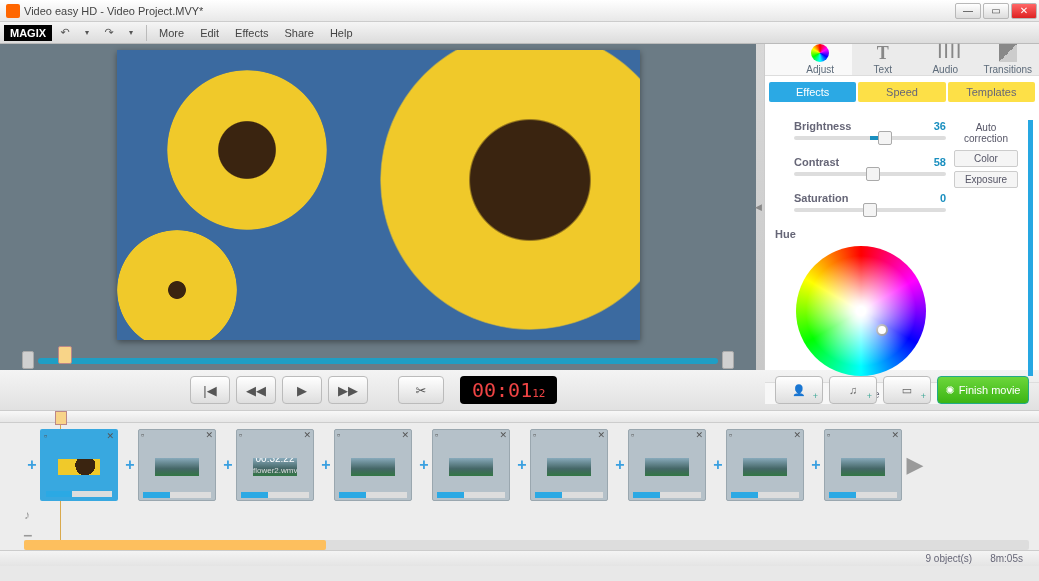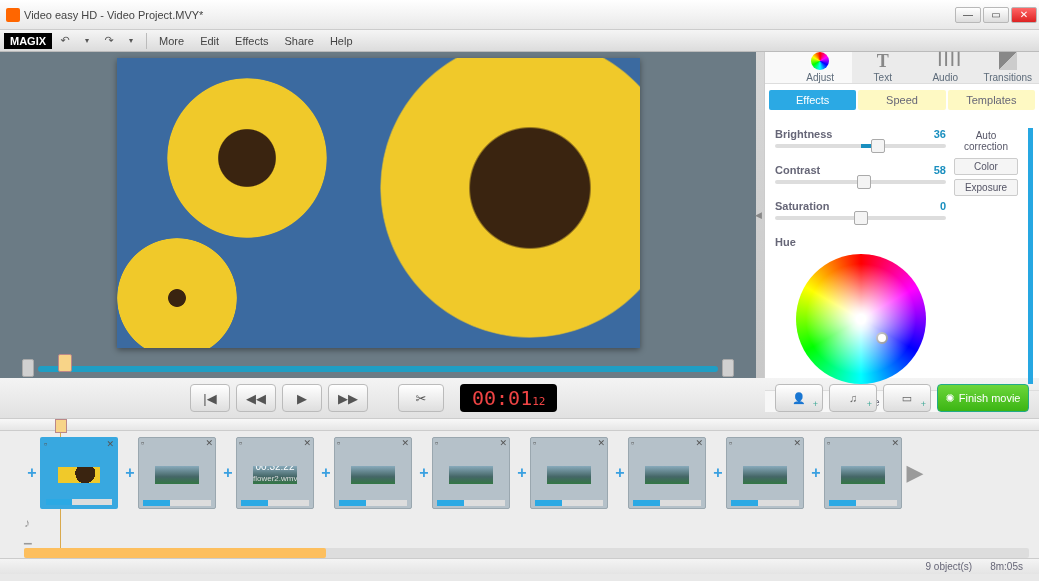--- a/index.html
+++ b/index.html
@@ -1,19 +1,19 @@
 <!DOCTYPE html>
 <html><head>
 <meta charset="utf-8">
 <style>
 * { box-sizing: border-box; margin: 0; padding: 0; }
 body { font-family: "Segoe UI", Tahoma, sans-serif; font-size: 11px; color: #333; background: #e8e8e8; width: 1039px; height: 581px; overflow: hidden; position: relative; }
 
 
-.titlebar { height: 30px; background: linear-gradient(#fff,#e8e8e8); border-bottom: 1px solid #ccc; display: flex; align-items: center; padding-left: 6px; font-size: 11px; color: #444; }
+.titlebar { height: 22px; background: linear-gradient(#fff,#e8e8e8); border-bottom: 1px solid #ccc; display: flex; align-items: center; padding-left: 6px; font-size: 11px; color: #444; }
 .titlebar .icon { width: 14px; height: 14px; background: #f60; margin-right: 4px; border-radius: 2px; }
 .winbtns { margin-left: auto; display: flex; }
 .winbtn { width: 26px; height: 16px; border: 1px solid #b8b8b8; background: linear-gradient(#fff,#ddd); margin-right: 2px; display: flex; align-items: center; justify-content: center; font-size: 10px; cursor: pointer; border-radius: 2px; }
 .winbtn.close { background: linear-gradient(#f66,#d22); color: #fff; }
 
 
 .menubar { height: 22px; background: linear-gradient(#f5f5f5,#dcdcdc); display: flex; align-items: center; padding-left: 4px; border-bottom: 1px solid #bbb; }
 .brand { background: #000; color: #fff; font-weight: bold; padding: 2px 6px; font-size: 11px; margin-right: 2px; }
 .menubar .btn { width: 20px; height: 18px; display: flex; align-items: center; justify-content: center; margin: 0 1px; color: #555; cursor: pointer; }
 .menubar .sep { width: 1px; height: 16px; background: #bbb; margin: 0 4px; }
@@ -42,25 +42,25 @@
 .tabs-top { display: flex; height: 44px; border-bottom: 1px solid #ddd; }
 .tab-top { flex:1; display: flex; flex-direction: column; align-items: center; justify-content: center; gap:2px; cursor: pointer; }
 .tab-top.active { background: #f9f9f9; padding-left: 24px; }
 .tab-top:not(.active) { background: #ebebeb; }
 .tab-top .ic { width:18px; height:18px; }
 .tab-top .lbl { font-size:10px; color:#5d6b7a; }
 
 .tabs-2 { display:flex; height:22px; margin:6px 4px 0 4px; gap:2px;}
 .tab2 { flex:1; text-align:center; line-height:20px; font-size:11px; border-radius:2px; cursor:pointer;}
 .tab2.active { background:#2ba9e4; color:#fff; }
-.tab2:not(.active){ background:#fef9c3; color:#667; }
+.tab2:not(.active){ background:#fde047; color:#667; }
 
 .adjust-body { display:flex; margin:18px 6px 6px 10px; gap:8px; }
 .sliders { flex:1; }
-.slider-row { margin-bottom: 16px; }
+.slider-row { margin-bottom: 16px; margin-left: 19px; }
 .slider-row .hdr { display:flex; justify-content:space-between; font-size:11px; margin-bottom:4px;}
 .slider-row .hdr .val { color:#1a8fbf; font-weight:bold; }
 .slider-row .hdr .name { color:#667; font-weight:bold;}
 .slider-track { height:4px; background:#ddd; position:relative; border-radius:2px;}
 .slider-handle { position:absolute; top:-5px; width:14px; height:14px; background:#f4f4f4; border:1px solid #aaa; border-radius:2px; cursor:pointer; transform:translateX(-50%);}
 .slider-fill { position:absolute; height:4px; top:0; background:#1a8fbf; }
 .hue-lbl { font-size:11px; font-weight:bold; color:#667; margin-bottom:6px;}
 .huewheel { width:130px; height:130px; border-radius:50%; background: conic-gradient(red,magenta,blue,cyan,lime,yellow,red); position:relative; margin:0 auto;}
 .huewheel::after { content:""; position:absolute; inset:0; background: radial-gradient(circle,#fff 0 5%, rgba(255,255,255,0.9) 12%, transparent 60%); border-radius:50%;}
 .hue-handle { position:absolute; width:12px; height:12px; border:2px solid #555; border-radius:50%; background:#fff; left:62%; top:60%; cursor:pointer;}

